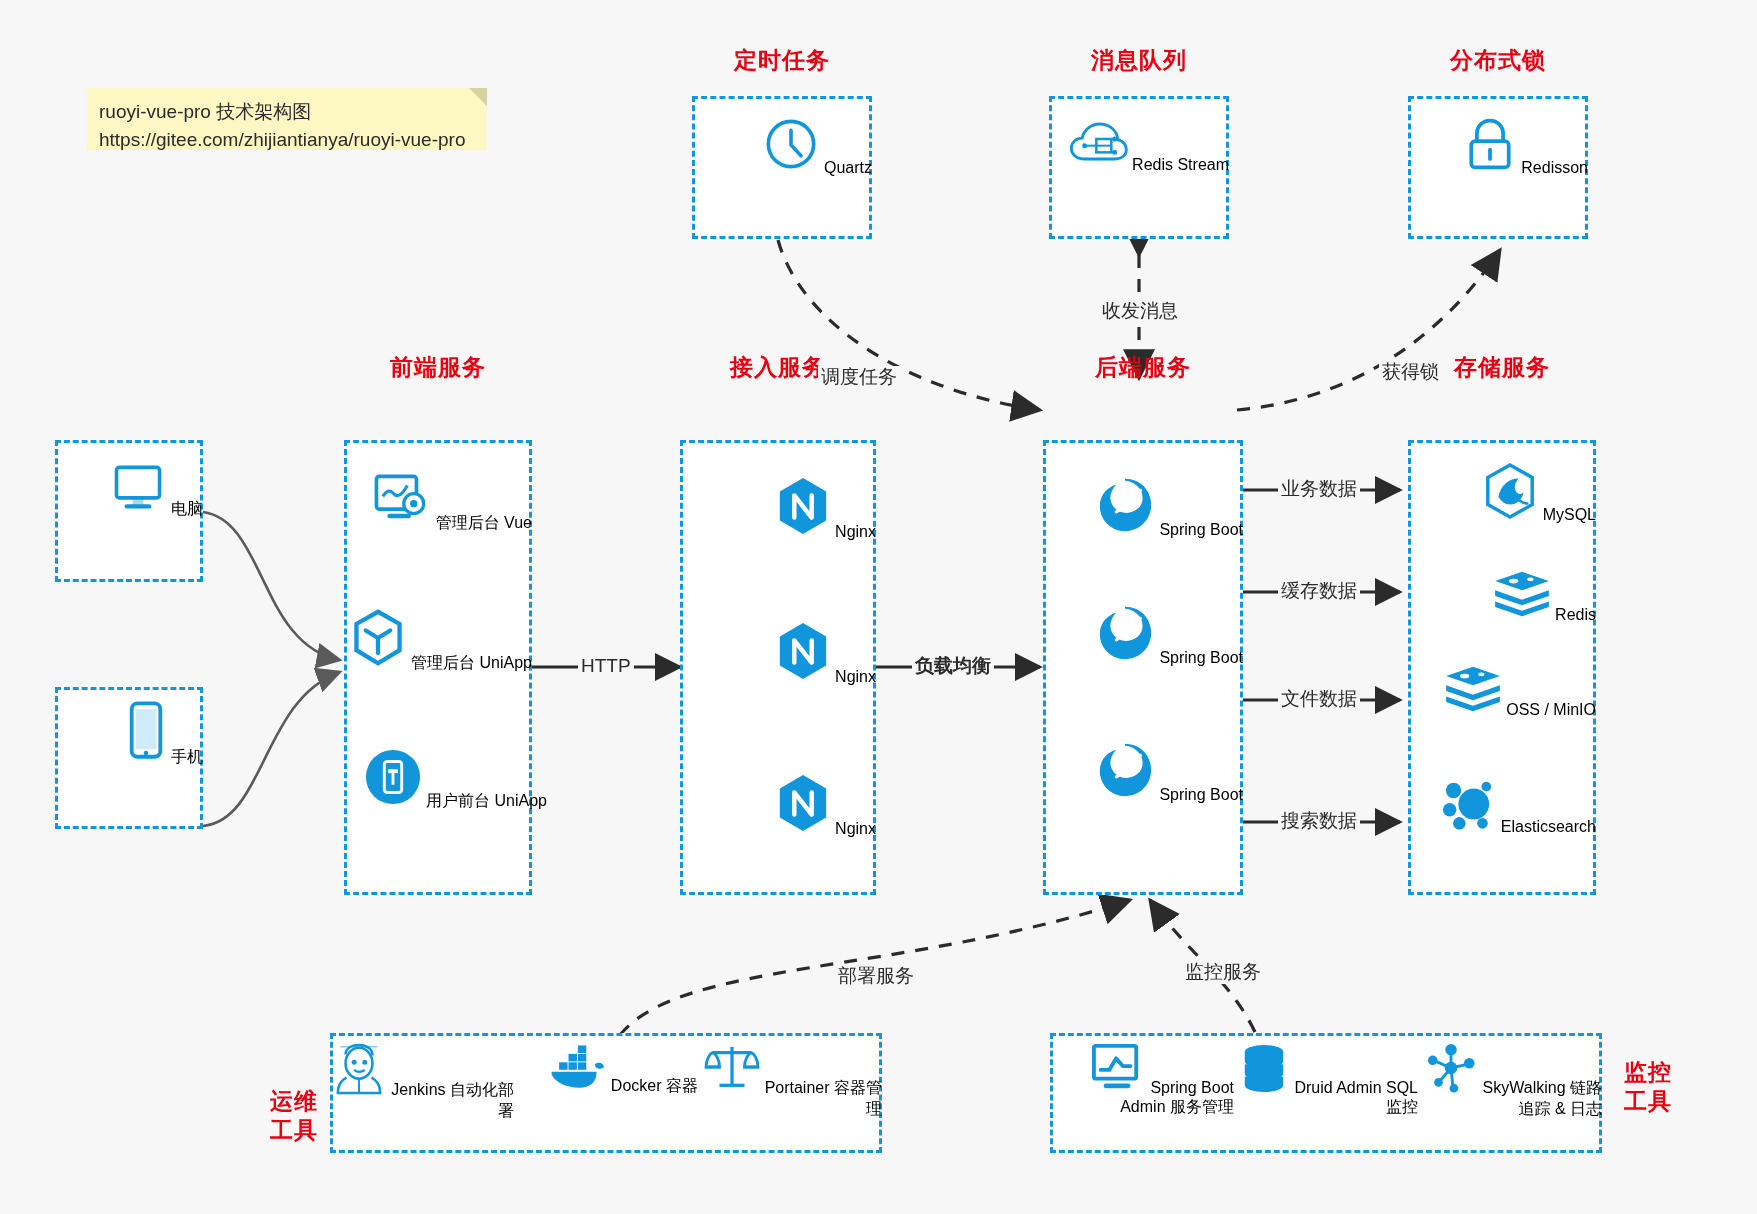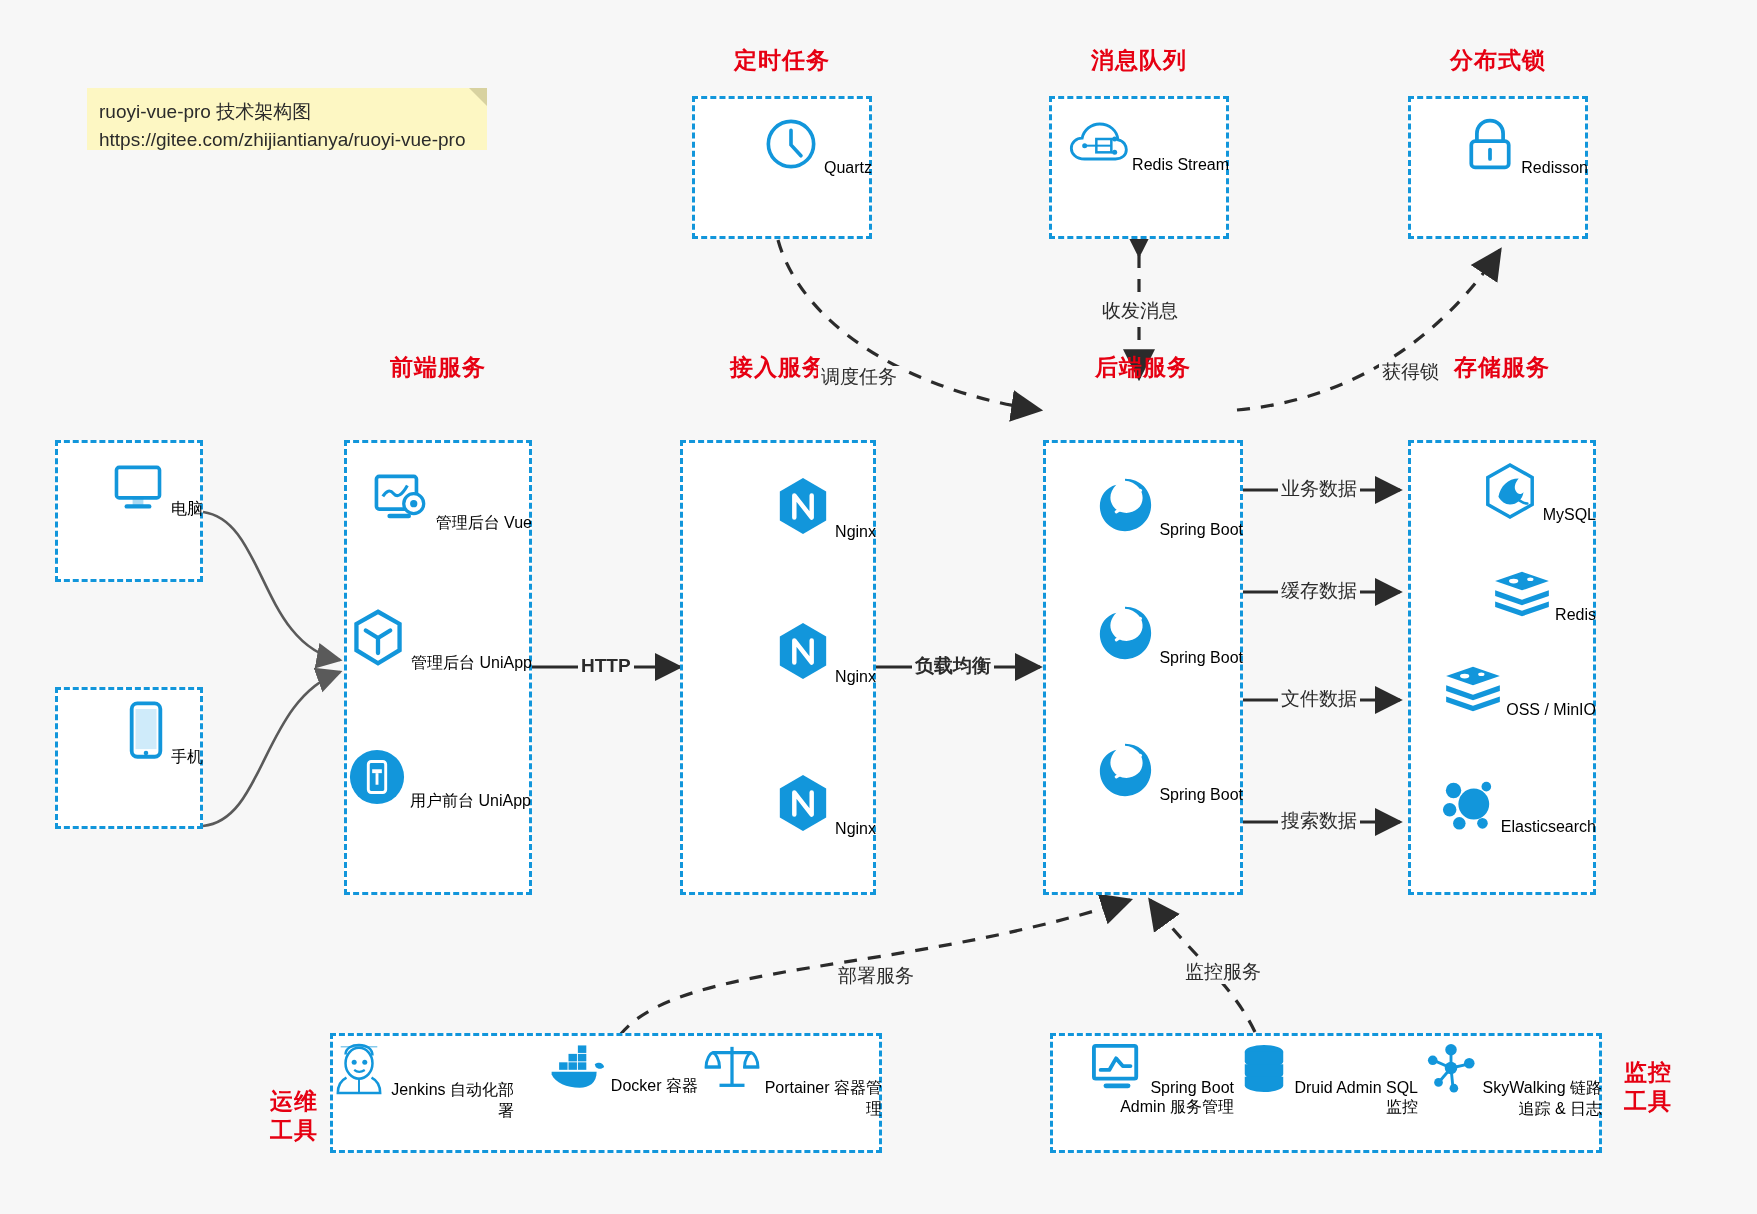--- a/index.html
+++ b/index.html
@@ -221,21 +221,21 @@
   <div class="cell" style="left:344px; top:608px; width:188px;">
     <span class="ic">
       <svg width="58" height="60" viewBox="0 0 60 64">
         <path d="M30 4 L53 17 L53 45 L30 59 L7 45 L7 17 Z" fill="none" stroke="#1296db" stroke-width="4.6"></path>
         <path d="M30 32 L30 48 M30 32 L17 24 M30 32 L43 24" fill="none" stroke="#1296db" stroke-width="4.6" stroke-linecap="round"></path>
       </svg>
     </span>
     <span class="lbl">管理后台 UniApp</span>
   </div>
 
-  <div class="cell" style="left:344px; top:748px; width:187px;">
+  <div class="cell" style="left:360px; top:748px; width:187px;">
     <span class="ic">
       <svg width="58" height="58" viewBox="0 0 60 60">
         <circle cx="30" cy="30" r="28" fill="#1296db"></circle>
         <rect x="21" y="14" width="18" height="32" rx="3" fill="none" stroke="#ffffff" stroke-width="3"></rect>
         <rect x="25" y="22" width="10" height="4" fill="#ffffff"></rect>
         <line x1="30" y1="26" x2="30" y2="38" stroke="#ffffff" stroke-width="3"></line>
       </svg>
     </span>
     <span class="lbl">用户前台 UniApp</span>
   </div>
@@ -460,21 +460,21 @@
         <circle cx="9" cy="18" r="5" fill="#1296db"></circle>
         <circle cx="47" cy="21" r="5.5" fill="#1296db"></circle>
         <circle cx="15" cy="41" r="4.5" fill="#1296db"></circle>
         <circle cx="31" cy="47" r="4.5" fill="#1296db"></circle>
       </svg>
     </span>
     <span class="lbl">SkyWalking</span>
     <span class="lbl2">链路追踪 &amp; 日志</span>
   </div>
 
-  <div class="edge-label" style="left:578px; top:655px;font-weight:bold;">HTTP</div>
+  <div class="edge-label" style="left:578px; top:655px;">HTTP</div>
   <div class="edge-label" style="left:912px; top:655px;font-weight:bold;">负载均衡</div>
   <div class="edge-label" style="left:818px; top:366px;">调度任务</div>
   <div class="edge-label" style="left:1099px; top:300px;">收发消息</div>
   <div class="edge-label" style="left:1379px; top:361px;">获得锁</div>
   <div class="edge-label" style="left:1278px; top:478px;">业务数据</div>
   <div class="edge-label" style="left:1278px; top:580px;">缓存数据</div>
   <div class="edge-label" style="left:1278px; top:688px;">文件数据</div>
   <div class="edge-label" style="left:1278px; top:810px;">搜索数据</div>
   <div class="edge-label" style="left:835px; top:965px;">部署服务</div>
   <div class="edge-label" style="left:1182px; top:961px;">监控服务</div>

